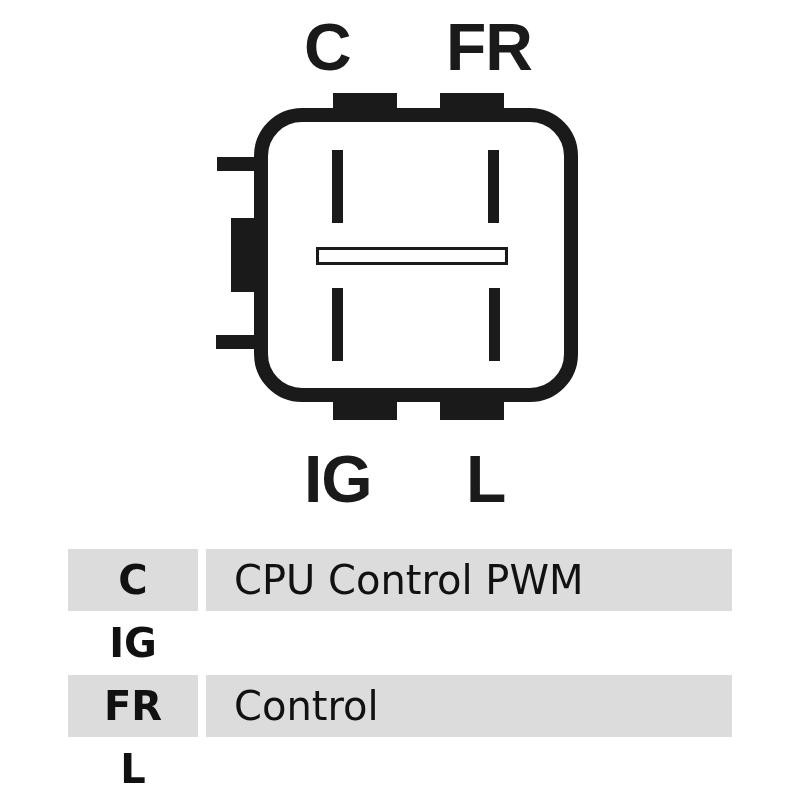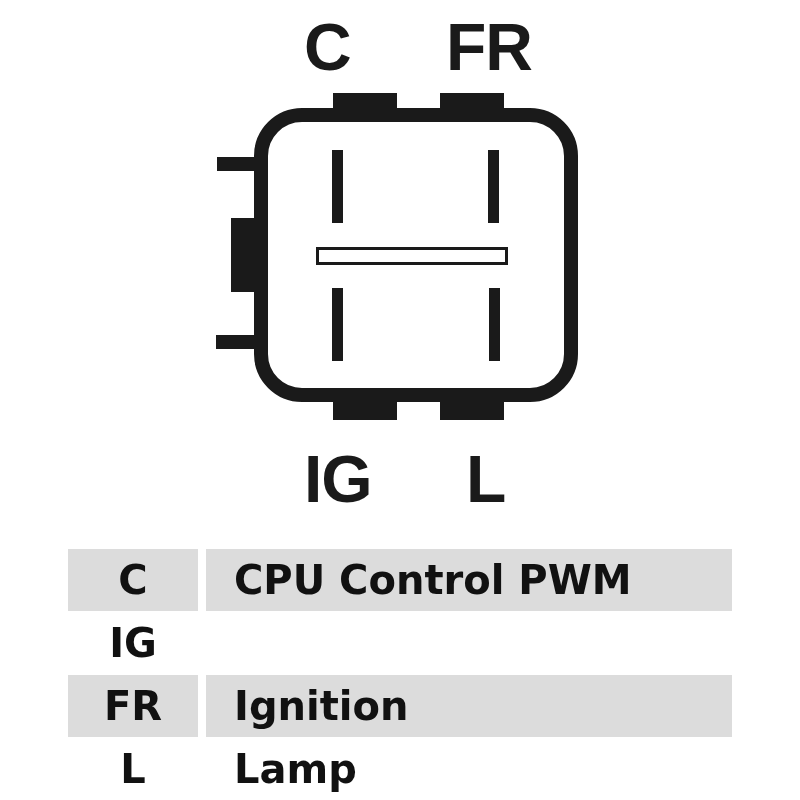--- a/index.html
+++ b/index.html
@@ -3,21 +3,21 @@
 <meta charset="utf-8">
 <style>
   html, body { margin: 0; padding: 0; background: #ffffff; }
   body { width: 800px; height: 800px; position: relative; overflow: hidden; font-family: "DejaVu Sans", sans-serif; }
   .pin-label { position: absolute; font-family: "Liberation Sans", sans-serif; font-weight: bold; font-size: 66px; color: #1a1a1a; line-height: 1; letter-spacing: -1px; }
   .blk { position: absolute; background: #1a1a1a; }
   .box { position: absolute; left: 254px; top: 108px; width: 324px; height: 294px; border: 14px solid #1a1a1a; border-radius: 48px; box-sizing: border-box; background: #fff; }
   .hbar { position: absolute; left: 316px; top: 247px; width: 192px; height: 18px; border: 3px solid #1a1a1a; box-sizing: border-box; background: #fff; }
   .row { position: absolute; left: 68px; width: 664px; height: 62px; }
   .cell-code { position: absolute; left: 0; top: 0; width: 130px; height: 100%; display: flex; align-items: center; justify-content: center; font-family: "DejaVu Sans", sans-serif; font-weight: bold; font-size: 40px; color: #111; }
-  .cell-desc { position: absolute; left: 138px; top: 0; width: 526px; height: 100%; display: flex; align-items: center; padding-left: 28px; box-sizing: border-box; font-family: "DejaVu Sans", sans-serif; font-size: 40px; color: #111; font-weight: bold; }
+  .cell-desc { position: absolute; left: 138px; top: 0; width: 526px; height: 100%; display: flex; align-items: center; padding-left: 28px; box-sizing: border-box; font-family: "DejaVu Sans", sans-serif; font-size: 40px; color: #111; font-weight: normal; }
   .row.shaded .cell-code, .row.shaded .cell-desc { background: #dcdcdc; }
 </style>
 </head>
 <body>
 
 <div>
   <div class="pin-label" style="left:304px; top:14px;">C</div>
   <div class="pin-label" style="left:446px; top:14px;">FR</div>
 
   <div class="blk" style="left:333px; top:93px; width:64px; height:20px;"></div>
@@ -45,19 +45,18 @@
 <div>
   <div class="row shaded" style="top:549px;">
     <div class="cell-code">C</div>
     <div class="cell-desc">CPU Control PWM</div>
   </div>
   <div class="row" style="top:612px;">
     <div class="cell-code">IG</div>
   </div>
   <div class="row shaded" style="top:675px;">
     <div class="cell-code">FR</div>
-    <div class="cell-desc">Ignition</div>
+    <div class="cell-desc">Control</div>
   </div>
   <div class="row" style="top:738px;">
     <div class="cell-code">L</div>
-    <div class="cell-desc">Lamp</div>
   </div>
 </div>
 
 </body></html>

